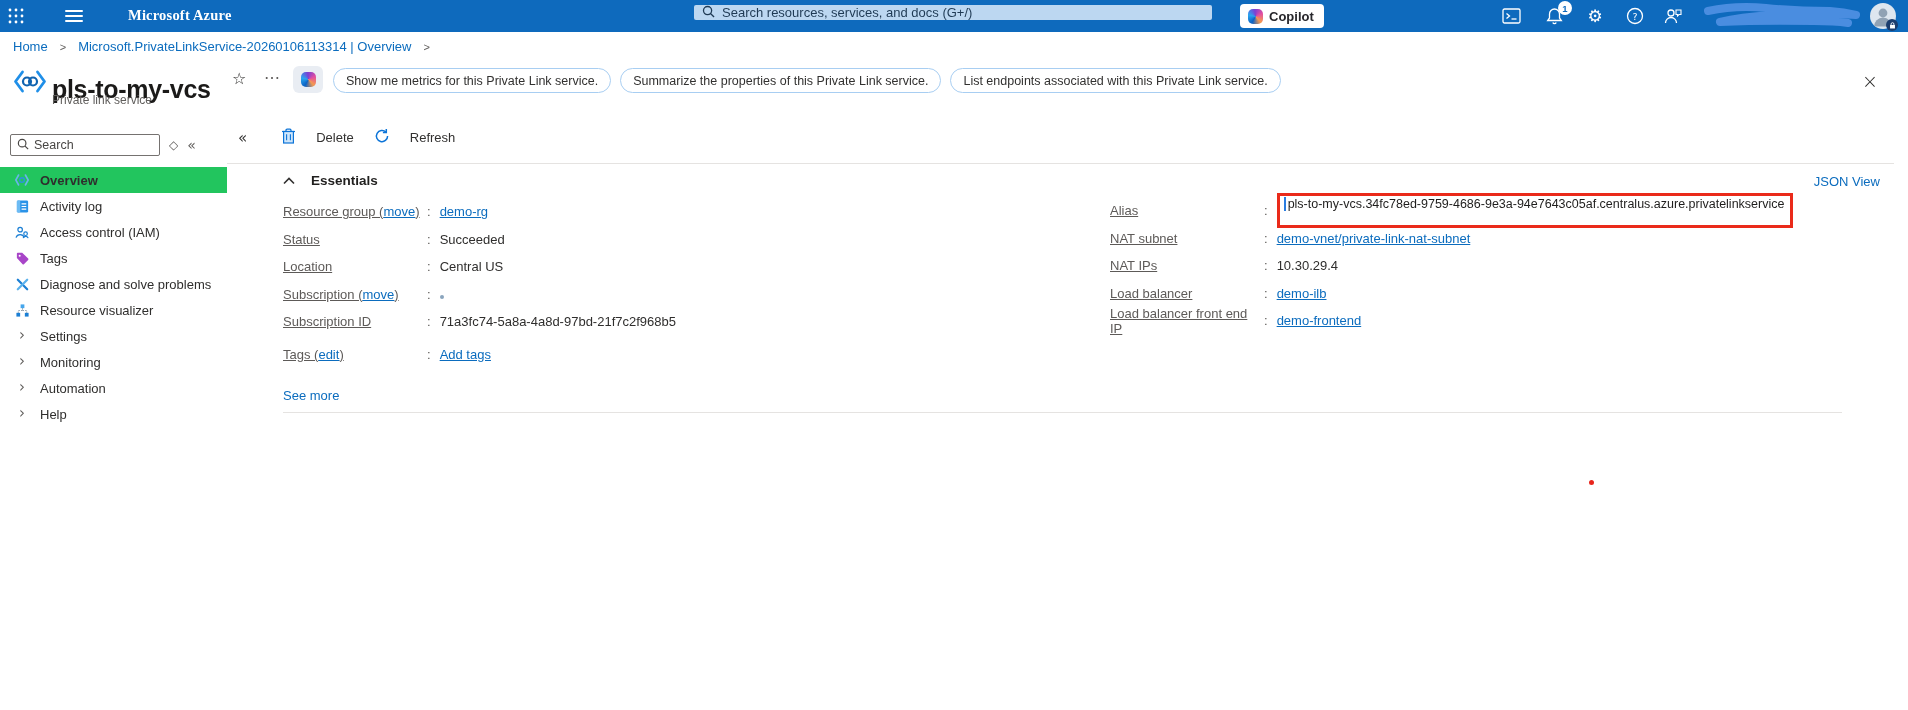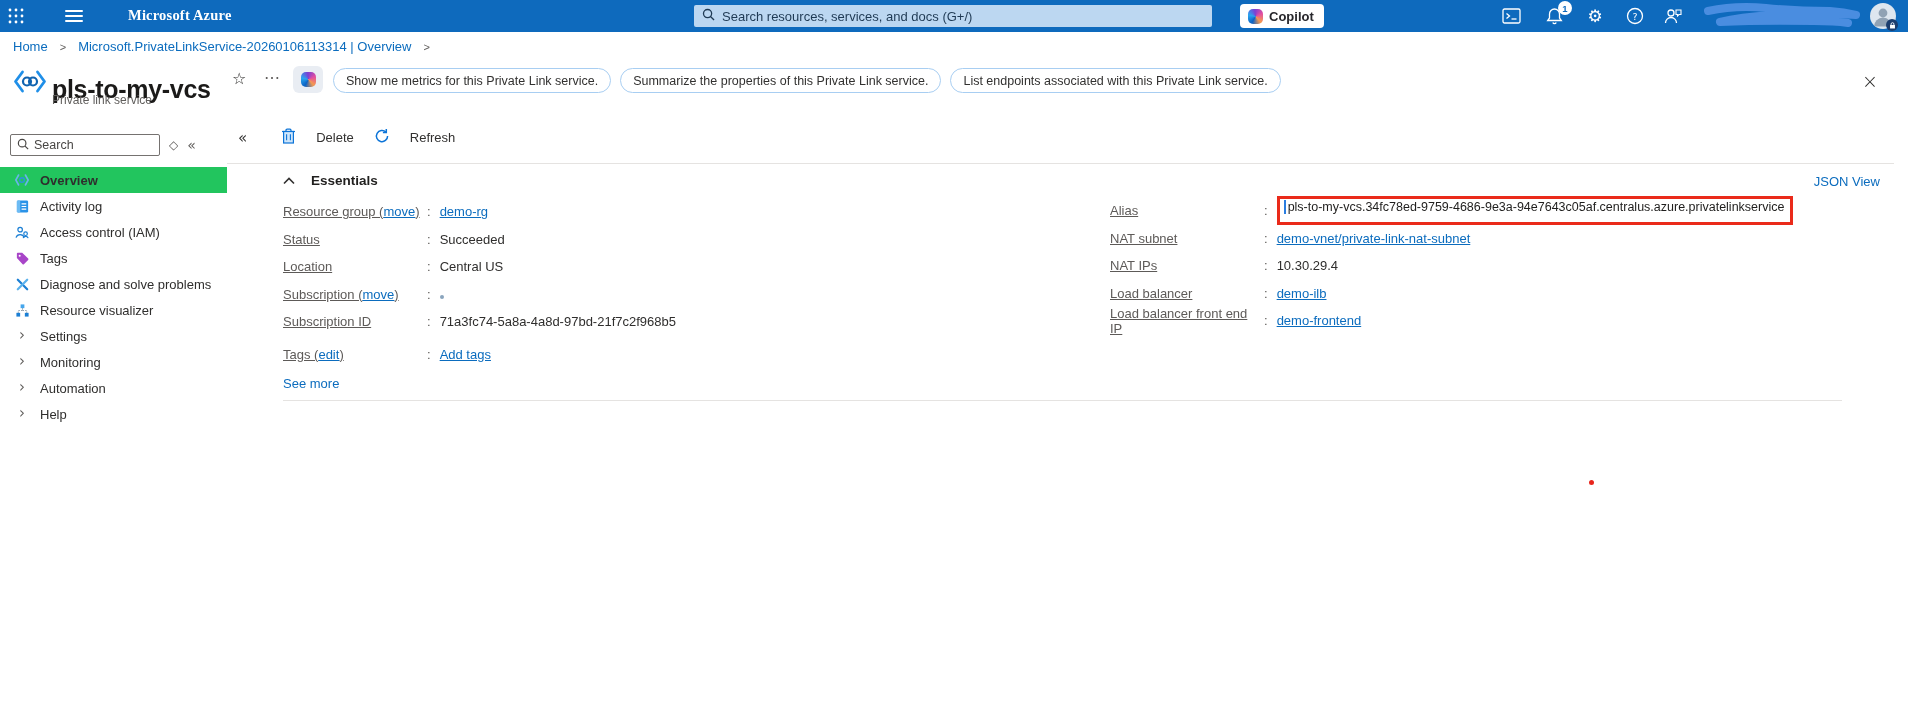--- a/index.html
+++ b/index.html
@@ -5,21 +5,21 @@
   * { margin:0; padding:0; box-sizing:border-box; }
   html,body { width:1908px; height:710px; overflow:hidden; background:#fff;
     font-family:"Liberation Sans","DejaVu Sans",sans-serif; font-size:13px; color:#323130; }
   .glyph { font-family:"DejaVu Sans",sans-serif; }
 
   
   .topbar { position:relative; height:32px; background:#0e6abd; color:#fff; }
   .topbar .waffle { position:absolute; left:6px; top:6px; width:20px; height:20px; cursor:pointer; }
   .topbar .burger { position:absolute; left:64px; top:7px; width:20px; height:18px; cursor:pointer; }
   .topbar .azure-title { position:absolute; left:128px; top:7px; font-size:14.5px; font-weight:700; letter-spacing:.2px;font-family:Liberation Serif, serif; }
-  .global-search { position:absolute; left:694px; top:5px; width:518px; height:22px; background:#bcd7f1;
+  .global-search { position:absolute; left:694px; top:5px; width:518px; height:15px; background:#bcd7f1;
     border:none; border-radius:2px; display:flex; align-items:center; padding-left:8px; gap:7px; }
   .global-search input { border:none; background:transparent; outline:none; width:440px;
     font-size:13px; color:#15304a; font-family:inherit; }
   .global-search input::placeholder { color:#1f3a54; opacity:1; }
   .copilot-pill { position:absolute; left:1240px; top:4px; height:24px; padding:0 10px 0 8px; background:#fff;
     border-radius:4px; display:flex; align-items:center; gap:6px; color:#27262b; font-weight:700; font-size:13px; cursor:pointer; }
   .copilot-logo { width:15px; height:15px; border-radius:5px;
     background:conic-gradient(from 210deg,#0b62c4,#2aa6f0,#7a3fd4,#e34fa0,#f59a50,#0b62c4); }
   .tb-icon { position:absolute; top:6px; width:22px; height:20px; display:flex; align-items:center; justify-content:center; cursor:pointer; }
   .badge { position:absolute; left:1558px; top:1px; width:14px; height:14px; border-radius:50%;
@@ -75,25 +75,25 @@
   .ess-head { display:flex; align-items:center; gap:16px; font-weight:700; font-size:13.5px; color:#201f1e; cursor:pointer; }
   .json-view { position:absolute; top:10px; right:28px; color:#0b6cbe; font-size:13px; cursor:pointer; }
   .ess-left { margin-top:10px; }
   .row { display:flex; align-items:center; height:27.5px; }
   .row .lbl { width:142px; flex:none; color:#5d5a58;text-decoration:underline; }
   .row .lbl a, .lbl-link { color:#0b6cbe; text-decoration:underline; cursor:pointer; }
   .row .colon { color:#5d5a58; margin:0 9px 0 2px; }
   .row .val { color:#2f2e2d; }
   a.val { color:#0b6cbe !important; text-decoration:underline; cursor:pointer; }
   .row.tags-row { margin-top:5px; }
-  .see-more { display:inline-block; margin-top:8px; color:#0b6cbe; cursor:pointer; }
+  .see-more { display:inline-block; margin-top:20px; color:#0b6cbe; cursor:pointer; }
   .hr-bottom { border:none; border-top:1px solid #e5e3e1; margin:9px 66px 0 0; }
   .ess-right { position:absolute; left:883px; top:33px; }
   .ess-right .lbl { width:152px; }
-  .red-box { display:inline-flex; align-items:center; border:3px solid #ea2a1a; padding:1px 6px 8px 4px; font-size:12.5px; color:#1f1e1d; white-space:nowrap; }
+  .red-box { display:inline-flex; align-items:center; border:3px solid #ea2a1a; padding:1px 6px 14px 4px; font-size:12.5px; color:#1f1e1d; white-space:nowrap; }
   .caret { width:2px; height:14px; background:#2a7de0; margin-right:2px; flex:none; }
   .dot-value { width:4px; height:4px; border-radius:50%; background:#8aa4bd; margin-top:6px; }
   .red-dot { position:absolute; left:1589px; top:480px; width:5px; height:5px; border-radius:50%; background:#e8251c; }
 </style>
 </head>
 <body>
 
 <div class="topbar">
   <div class="waffle">
     <svg width="20" height="20" viewBox="0 0 20 20">

